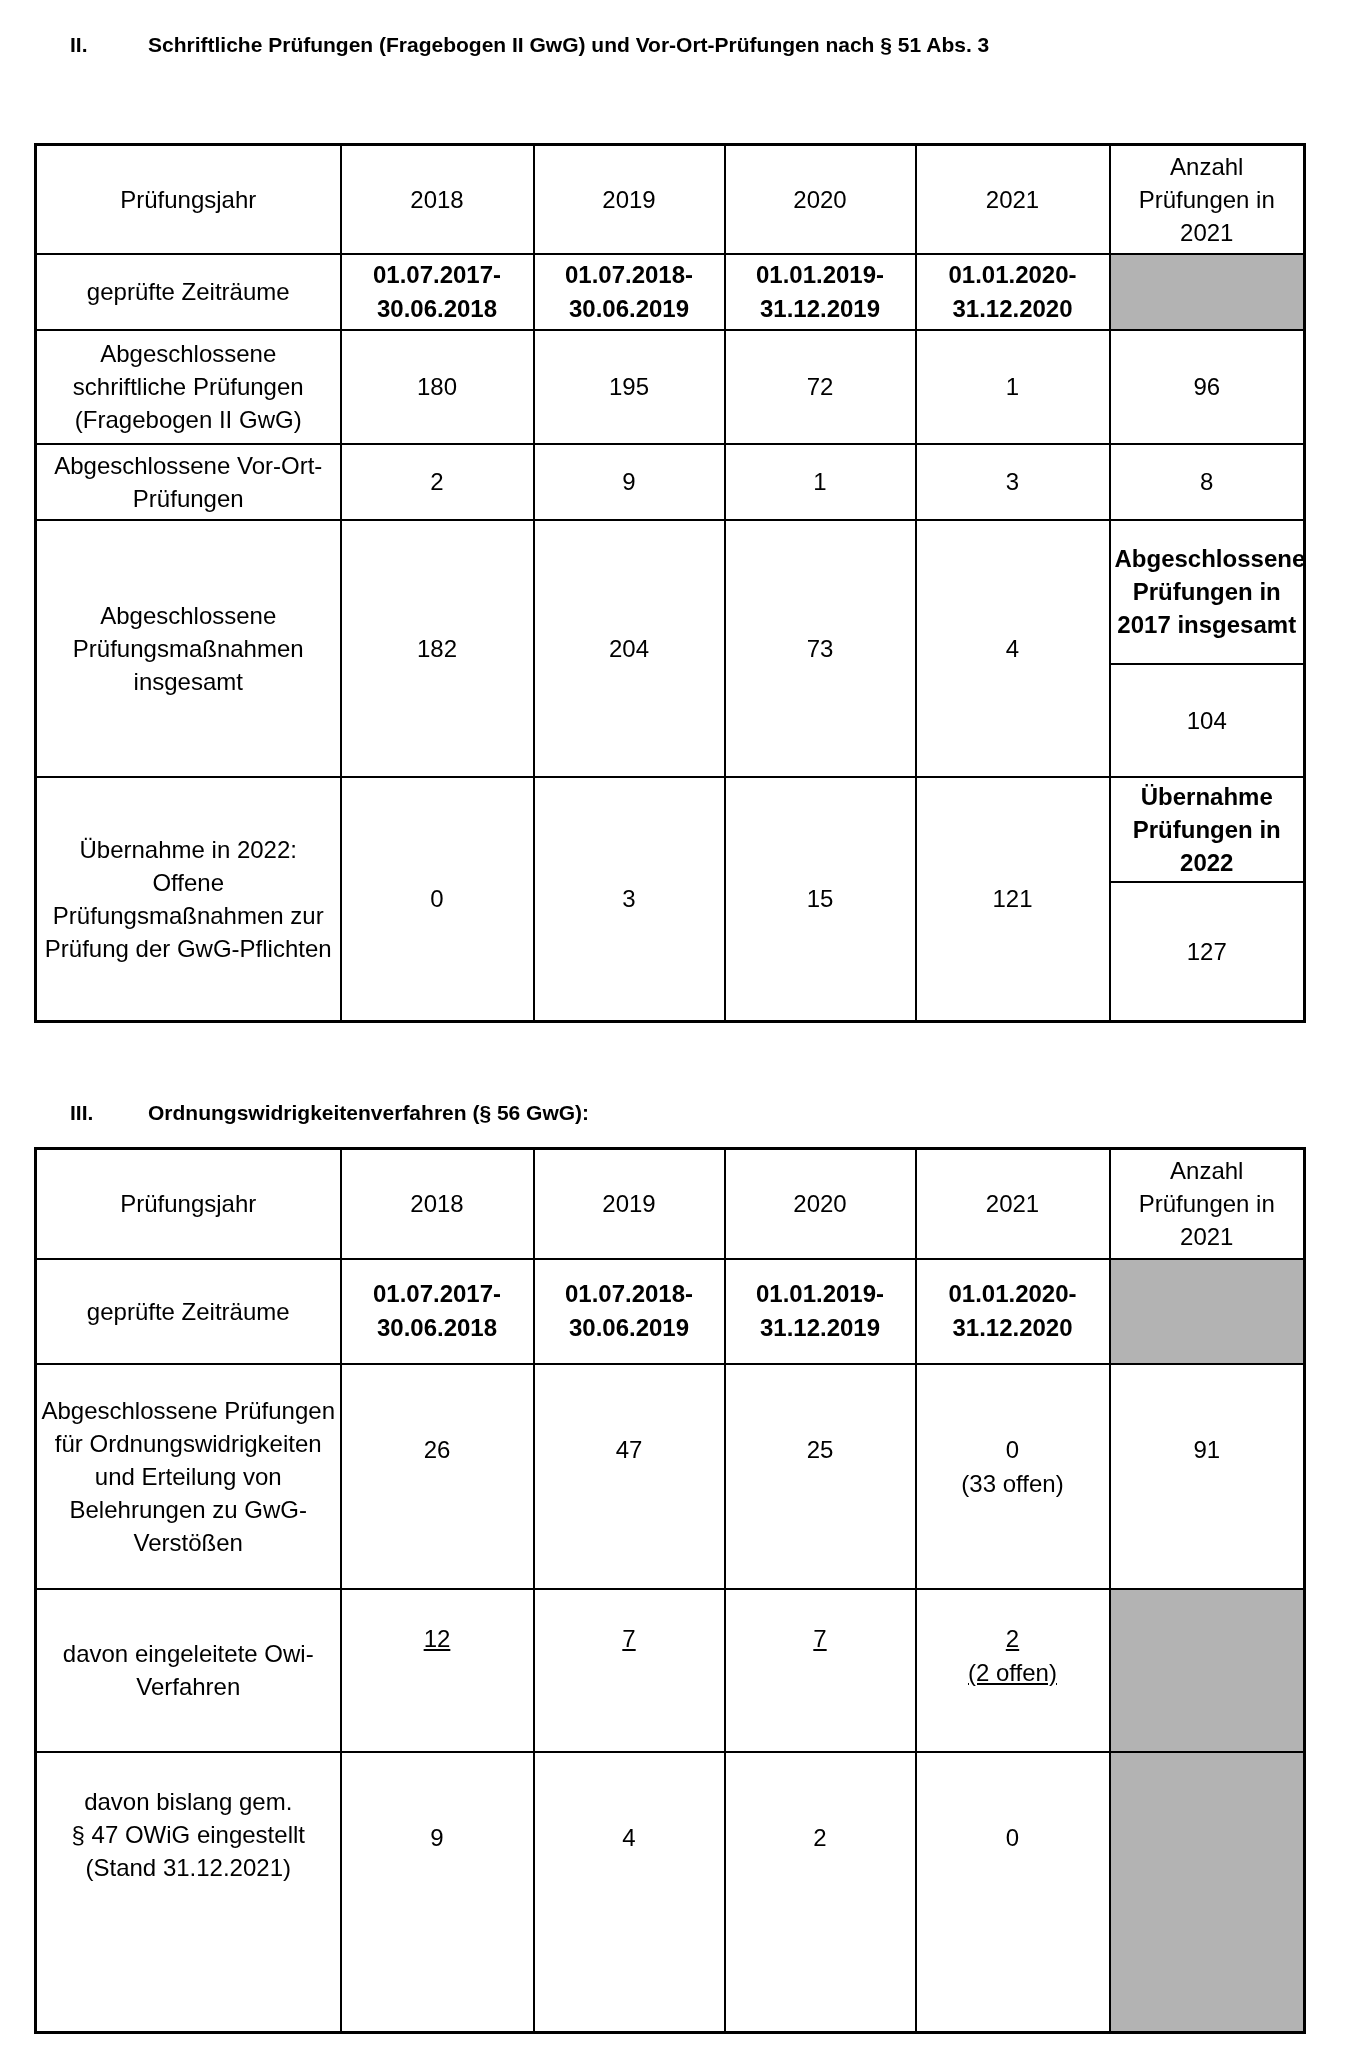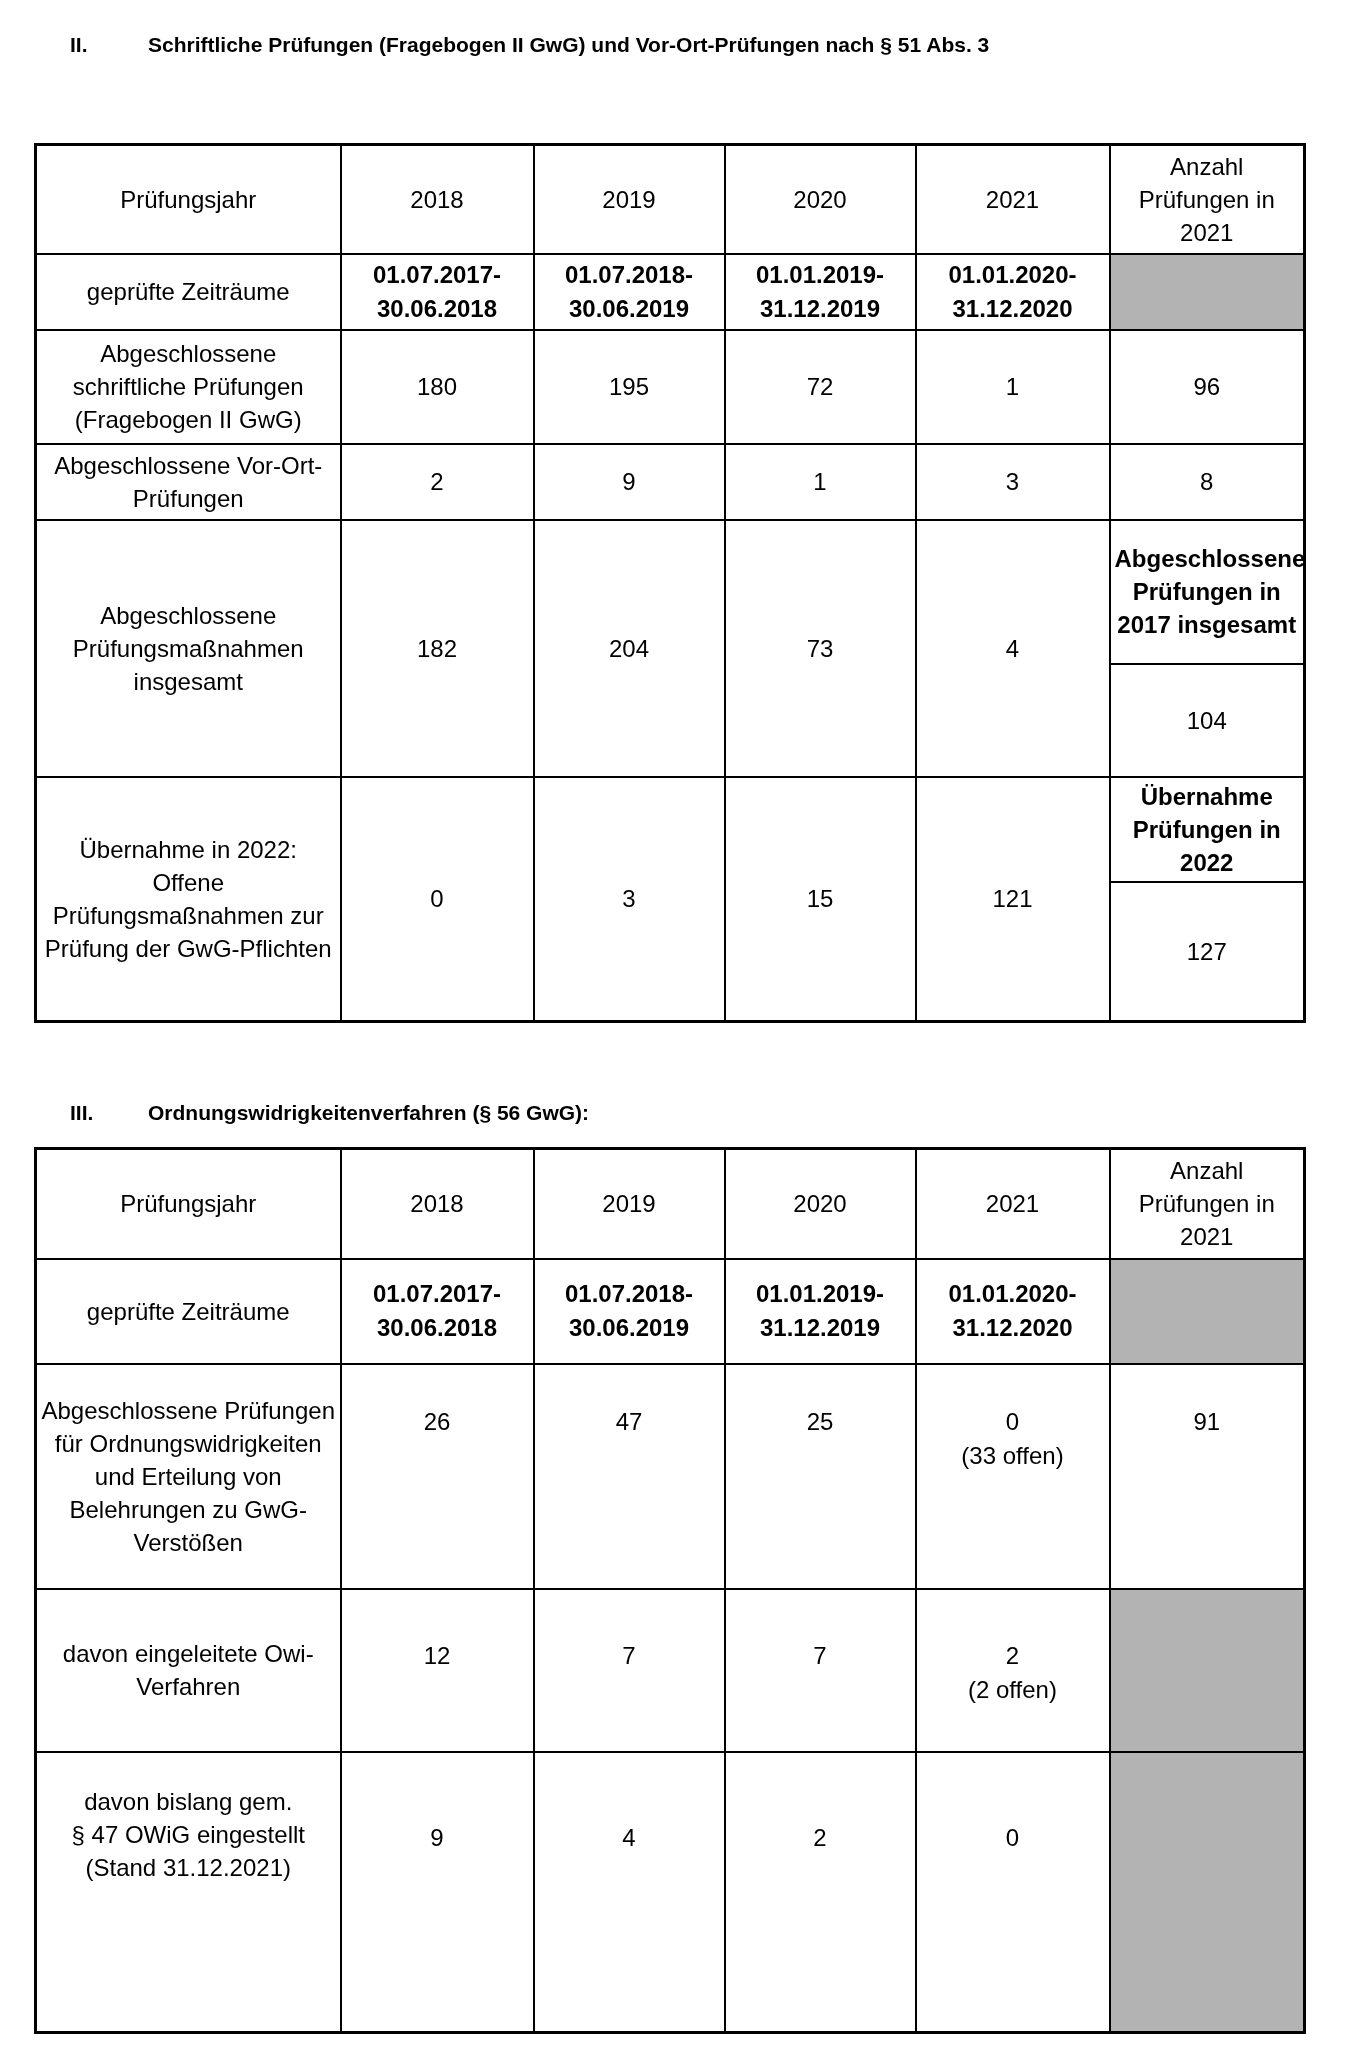--- a/index.html
+++ b/index.html
@@ -32,22 +32,22 @@
     overflow:hidden;
   }
   .b { font-weight:normal; }
   .dates span { display:block; line-height:34px; font-weight:bold; }
   .twoline span { display:block; line-height:34px; }
   .gray { background:#b3b3b3; }
   .tot-label {
     font-weight:bold; font-size:23px; line-height:32px; padding:2px;
   }
   
-  .t2r3 td.num { vertical-align:top; padding-top:40px;border-radius:26px; }
-  .t2r4 td.num { vertical-align:top; padding-top:49px; }
+  .t2r3 td.num { vertical-align:top; padding-top:68px;border-radius:26px; }
+  .t2r4 td.num { vertical-align:top; padding-top:32px;text-decoration:underline; }
   .t2r5 td.num { vertical-align:top; padding-top:68px; }
   .t2r5 td.lbl { vertical-align:top; padding-top:32px; }
   .lines span { display:block; }
 </style>
 </head>
 <body>
 
 <div class="heading" style="top:28px;">
   <span class="numeral">II.</span>
   <span>

